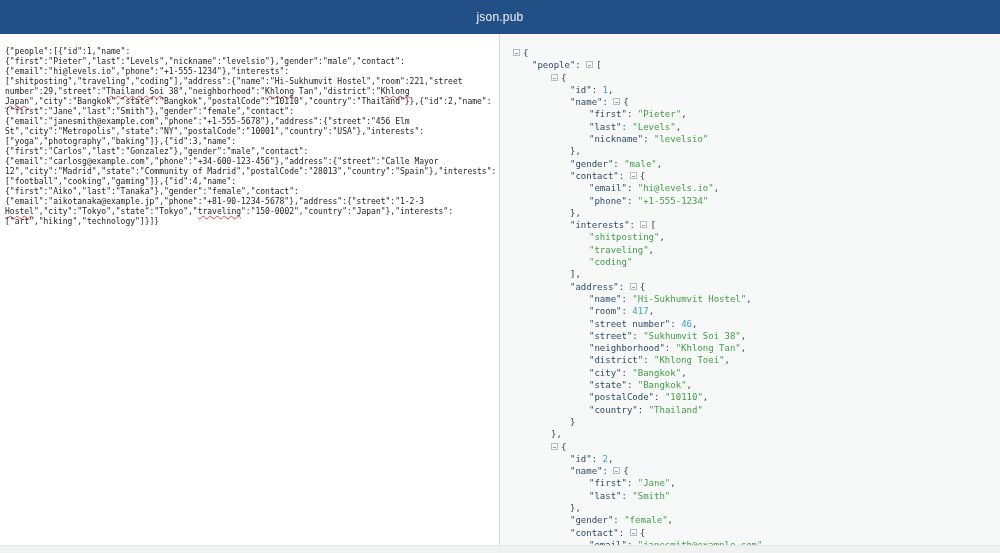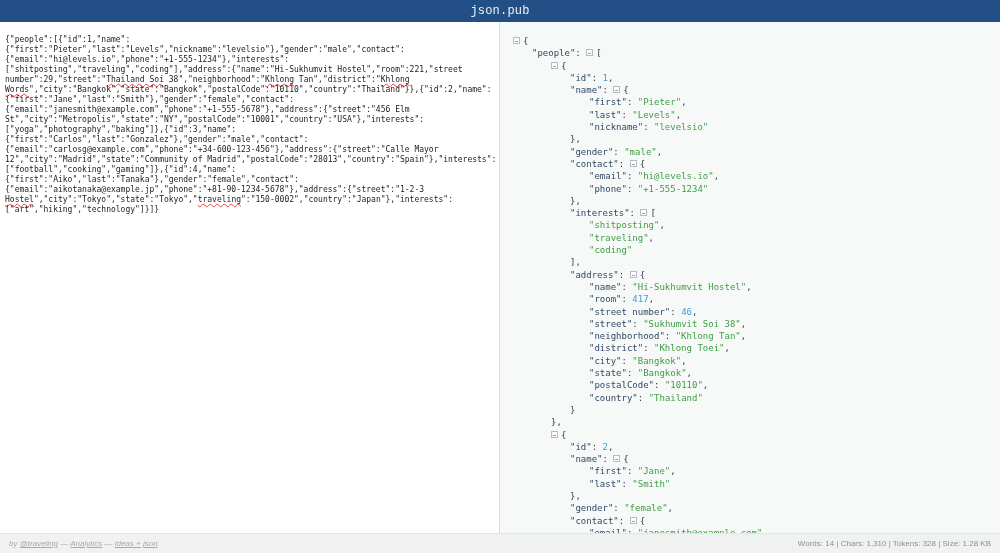--- a/index.html
+++ b/index.html
@@ -5,22 +5,22 @@
   :root{
     --topbar_bg:#234f87; --topbar_text:#eef3f9;
     --key_color:#2f4a66; --string_color:#3f9e44; --number_color:#3da0cc;
     --punct_color:#323e4a; --misspell_color:#e04343;
     --left_pane_bg:#ffffff; --right_pane_bg:#f7f8f8;
     --footer_bg:#f0f1f1; --editor_text:#1c1c1c;
   }
   *{box-sizing:border-box;margin:0;padding:0;}
   html,body{width:1000px;height:553px;overflow:hidden;background:#fff;
     font-family:"Liberation Sans",sans-serif;}
-  .topbar{height:22px;background:var(--topbar_bg);display:flex;align-items:center;
-    justify-content:center;font-family:Liberation Mono, monospace;}
+  .topbar{height:34px;background:var(--topbar_bg);display:flex;align-items:center;
+    justify-content:center;}
   .topbar .title{color:var(--topbar_text);font-size:12px;letter-spacing:.2px;}
   .main{display:flex;height:511px;}
   .editor-pane{width:500px;height:511px;background:var(--left_pane_bg);
     border-right:1px solid #d8dbde;padding:13px 5px 5px 5px;overflow:hidden;
     font-family:"DejaVu Sans Mono","Liberation Mono",monospace;
     font-size:8px;line-height:10px;color:var(--editor_text);cursor:text;}
   .eline{white-space:pre;}
   .mis{text-decoration:underline;text-decoration-style:wavy;
     text-decoration-color:var(--misspell_color);text-decoration-thickness:1px;
     text-underline-offset:1px;text-decoration-skip-ink:none;}
@@ -50,21 +50,21 @@
   <span class="title">json.pub</span>
 </div>
 
 <div class="main">
   <div class="editor-pane" id="editor" role="textbox">
       <div class="eline"><span>{"people":[{"id":1,"name":</span></div>
       <div class="eline"><span>{"first":"Pieter","last":"Levels","nickname":"levelsio"},"gender":"male","contact":</span></div>
       <div class="eline"><span>{"email":"hi@levels.io","phone":"+1-555-1234"},"interests":</span></div>
       <div class="eline"><span>["shitposting","traveling","coding"],"address":{"name":"Hi-Sukhumvit Hostel","room":221,"street</span></div>
       <div class="eline"><span>number":29,"street":"</span><span class="mis">Thailand Soi</span><span> 38","neighborhood":"</span><span class="mis">Khlong</span><span> Tan","district":"</span><span class="mis">Khlong</span></div>
-      <div class="eline"><span class="mis">Words</span><span>","city":"Bangkok","state":"Bangkok","postalCode":"10110","country":"Thailand"}},{"id":2,"name":</span></div>
+      <div class="eline"><span class="mis">Japan</span><span>","city":"Bangkok","state":"Bangkok","postalCode":"10110","country":"Thailand"}},{"id":2,"name":</span></div>
       <div class="eline"><span>{"first":"Jane","last":"Smith"},"gender":"female","contact":</span></div>
       <div class="eline"><span>{"email":"janesmith@example.com","phone":"+1-555-5678"},"address":{"street":"456 Elm</span></div>
       <div class="eline"><span>St","city":"Metropolis","state":"NY","postalCode":"10001","country":"USA"},"interests":</span></div>
       <div class="eline"><span>["yoga","photography","baking"]},{"id":3,"name":</span></div>
       <div class="eline"><span>{"first":"Carlos","last":"Gonzalez"},"gender":"male","contact":</span></div>
       <div class="eline"><span>{"email":"carlosg@example.com","phone":"+34-600-123-456"},"address":{"street":"Calle Mayor</span></div>
       <div class="eline"><span>12","city":"Madrid","state":"Community of Madrid","postalCode":"28013","country":"Spain"},"interests":</span></div>
       <div class="eline"><span>["football","cooking","gaming"]},{"id":4,"name":</span></div>
       <div class="eline"><span>{"first":"Aiko","last":"Tanaka"},"gender":"female","contact":</span></div>
       <div class="eline"><span>{"email":"aikotanaka@example.jp","phone":"+81-90-1234-5678"},"address":{"street":"1-2-3</span></div>

